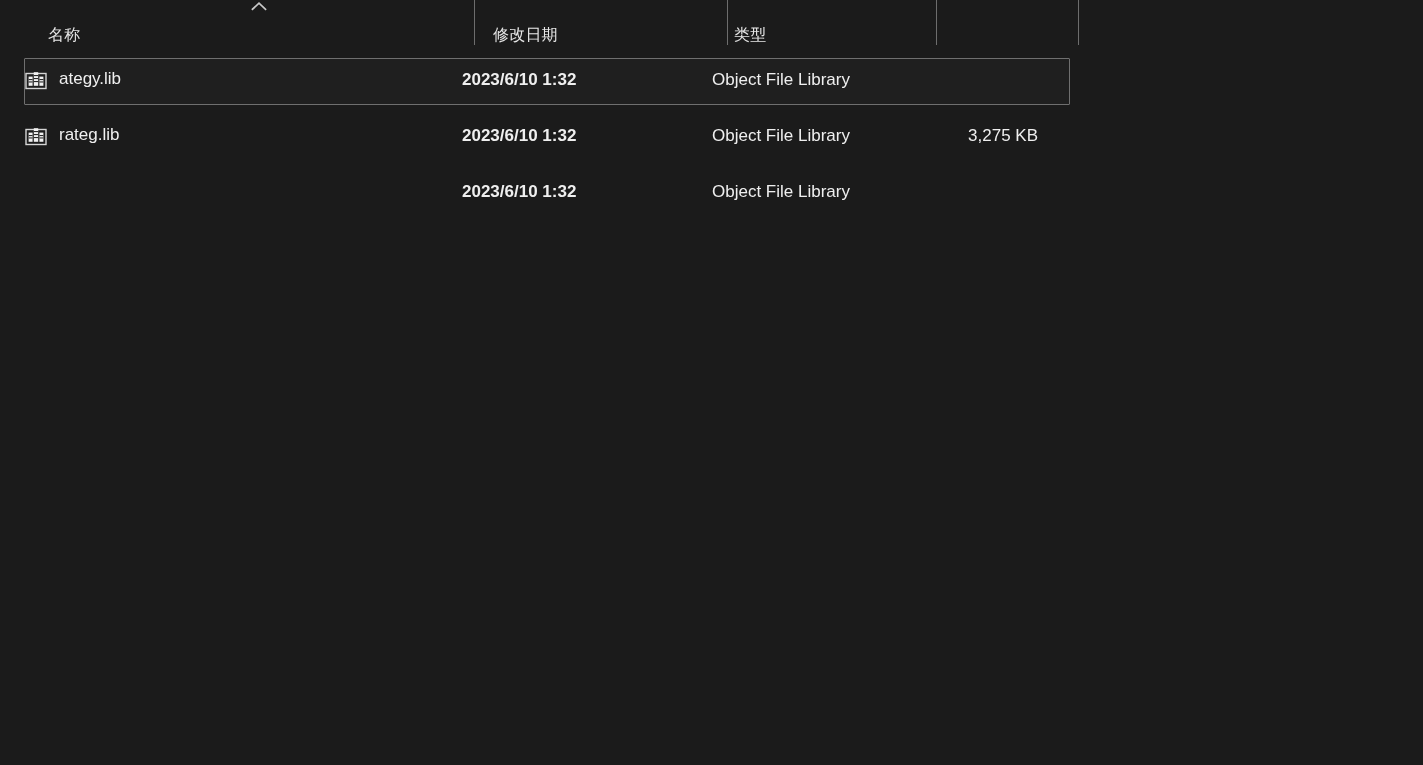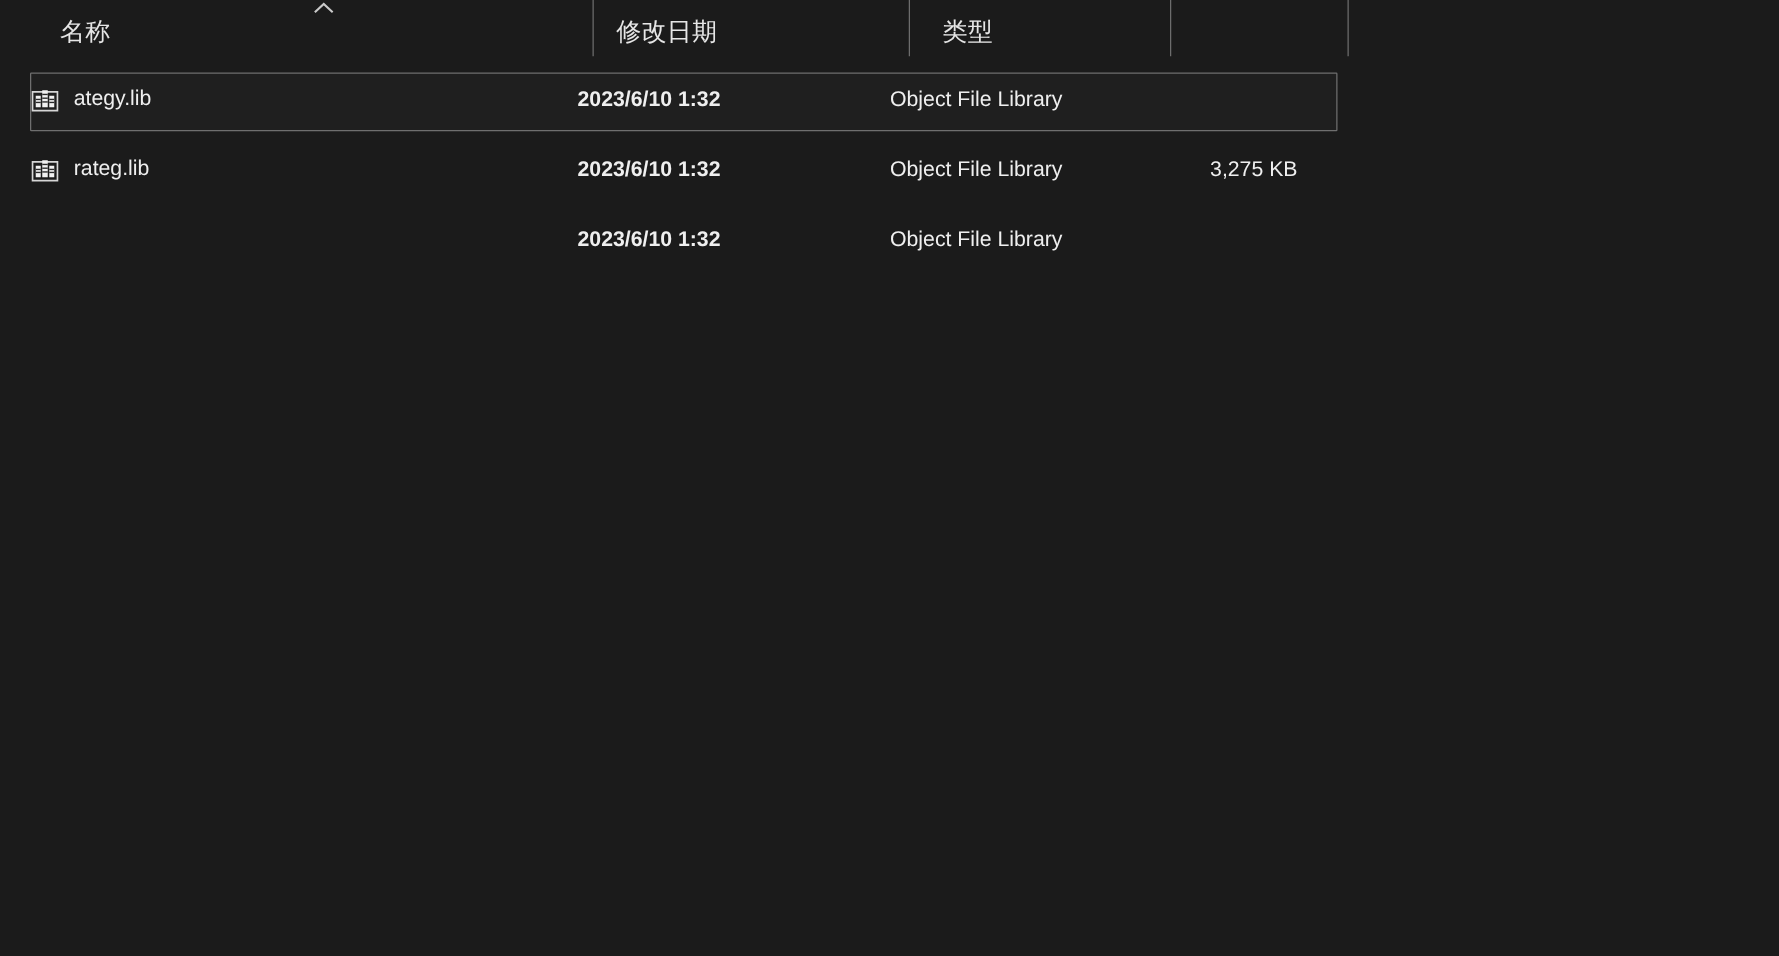--- a/index.html
+++ b/index.html
@@ -31,32 +31,32 @@
     top: 0;
     width: 1423px;
     height: 48px;
   }
 
   .col-header {
     position: absolute;
     top: 0;
     height: 46px;
     display: flex;
-    align-items: center;
-    font-size: 20px;
+    align-items: flex-end;
+    font-size: 16px;
     color: #e6e6e6;
     letter-spacing: .2px;
     white-space: nowrap;
   }
 
   .col-header .label { padding-top: 4px; }
 
   .col-name     { left: 0px;    width: 474px; padding-left: 48px; }
   .col-date     { left: 480px;  width: 253px; padding-left: 13px; }
-  .col-type     { left: 743px;  width: 209px; padding-left: 11px; }
+  .col-type     { left: 723px;  width: 209px; padding-left: 11px; }
   .col-size     { left: 936px;  width: 142px; padding-left: 11px; }
 
   .col-divider {
     position: absolute;
     top: 0;
     width: 1px;
     height: 45px;
     background: #6d6d6d;
   }
   .d1 { left: 474px; }

